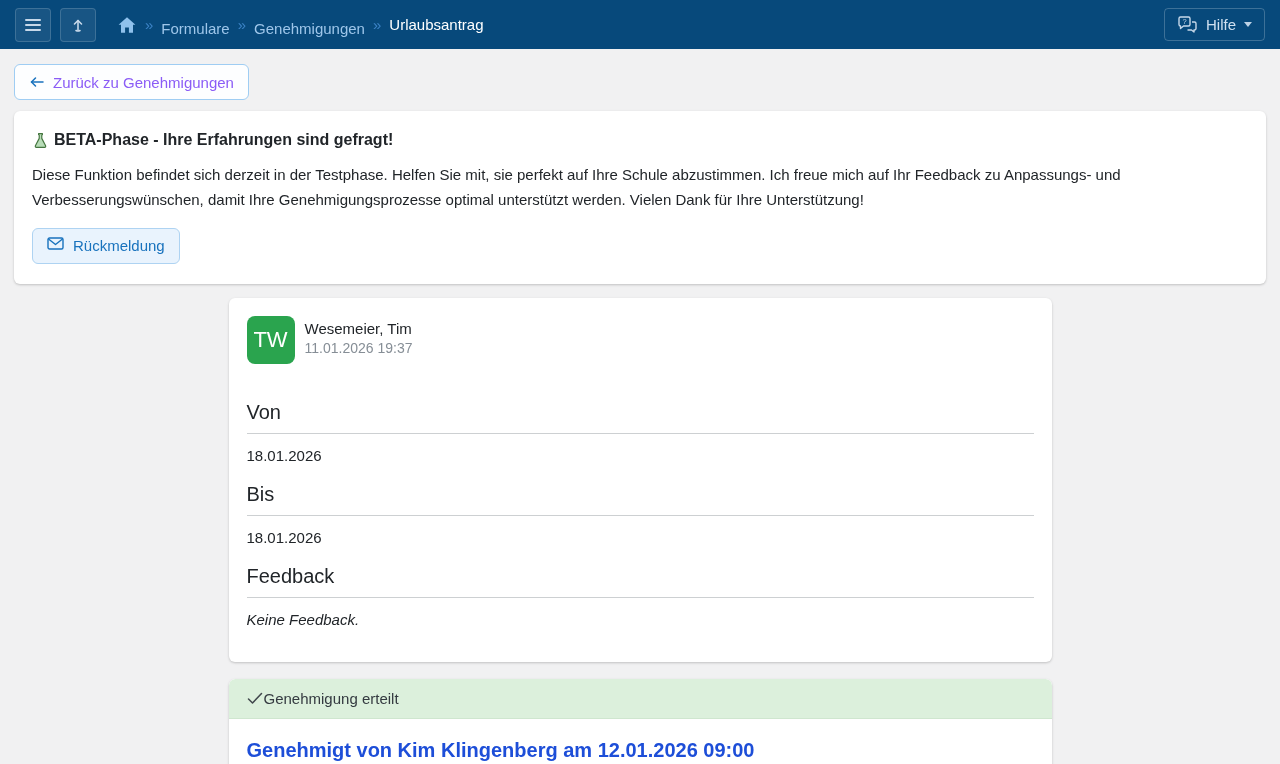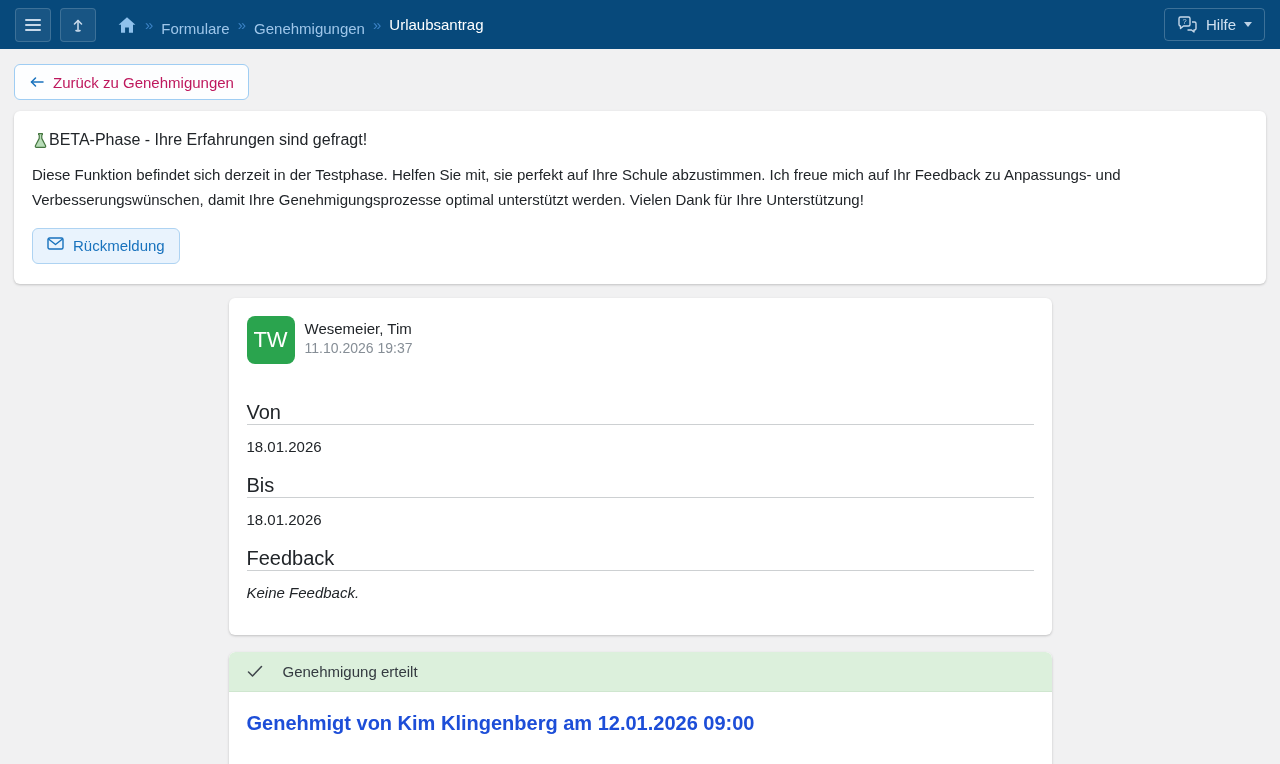--- a/index.html
+++ b/index.html
@@ -41,29 +41,29 @@
     width: 0; height: 0; display: inline-block;
     border-left: 4px solid transparent; border-right: 4px solid transparent;
     border-top: 5px solid #bcd2e6;
   }
 
   
   .main { padding: 15px 14px 0 14px; }
   .btn-outline-blue {
     display: inline-flex; align-items: center; gap: 8px;
     background: #fdfeff; border: 1px solid #9fcdf3; border-radius: 6px;
-    color: #be185d; font-size: 15px; padding: 8px 14px; height: 36px;
+    color: #8b5cf6; font-size: 15px; padding: 8px 14px; height: 36px;
     font-family: inherit; cursor: pointer;
   }
   .card {
     background: #fff; border-radius: 6px;
     box-shadow: 0 1px 3px rgba(0,0,0,0.13), 0 1px 2px rgba(0,0,0,0.08);
   }
   .beta-card { margin-top: 11px; padding: 20px 18px; }
-  .beta-title { font-size: 16px; font-weight: normal; display: flex; align-items: center; }
+  .beta-title { font-size: 16px; font-weight: bold; display: flex; align-items: center; gap: 5px; }
   .beta-body { margin-top: 13px; font-size: 15px; line-height: 25px; color: #212529; }
   .feedback-btn {
     margin-top: 16px;
     display: inline-flex; align-items: flex-start; gap: 9px;
     background: #e9f3fd; border: 1px solid #aed3f2; border-radius: 6px;
     color: #1872bd; font-size: 15px; padding: 8px 14px; height: 36px;
     font-family: inherit; cursor: pointer;
   }
 
   .narrow { width: 823px; margin: 14px auto 0 auto; }
@@ -74,30 +74,30 @@
     color: #fff; font-size: 22px; display: flex; align-items: center; justify-content: center;
   }
   .author-meta { padding-top: 4px; }
   .author-name { font-size: 15px; color: #212529; }
   .author-time { font-size: 14px; color: #868e96; margin-top: 3px; }
 
   .fields { margin-top: 36px; }
   .field { margin-bottom: 16px; }
   .field-label {
     font-size: 20px; font-weight: normal; color: #212529;
-    border-bottom: 1px solid #cdd0d2; line-height: 24px;
+    padding-bottom: 9px; border-bottom: 1px solid #cdd0d2; line-height: 24px;
   }
   .field-value { margin-top: 12px; font-size: 15px; line-height: 20px; }
   .field-value.italic { font-style: italic; }
 
   .approval-card { margin-top: 17px; margin-bottom: 0; overflow: hidden; }
   .approval-header {
     background: #dcf0dc; border-bottom: 1px solid #cfe6cf;
     padding: 10px 18px; height: 40px;
-    display: flex; align-items: center; gap: 20px;
+    display: flex; align-items: center; gap: 1px;
     font-size: 15px; color: #343a40;
     border-radius: 6px 6px 0 0;
   }
   .approval-body { padding: 20px 18px 120px 18px; }
   .approval-detail { font-size: 20px; font-weight: bold; color: #1d4ed8; }
 
   .icon { display: inline-flex; align-items: center; justify-content: center; }
 </style>
 </head>
 <body>
@@ -192,21 +192,21 @@
         <span>Rückmeldung</span>
       </button>
     </section>
 
     
     <section class="card narrow request-card">
       <div class="author-row">
         <div class="avatar">TW</div>
         <div class="author-meta">
           <div class="author-name">Wesemeier, Tim</div>
-          <div class="author-time">11.10.2026 19:37</div>
+          <div class="author-time">11.01.2026 19:37</div>
         </div>
       </div>
 
       <div class="fields">
         <div class="field">
           <h3 class="field-label">Von</h3>
           <div class="field-value">18.01.2026</div>
         </div>
         <div class="field">
           <h3 class="field-label">Bis</h3>

